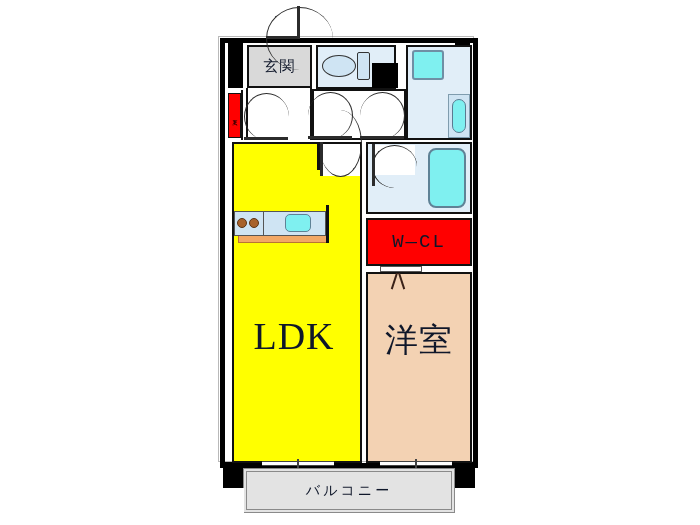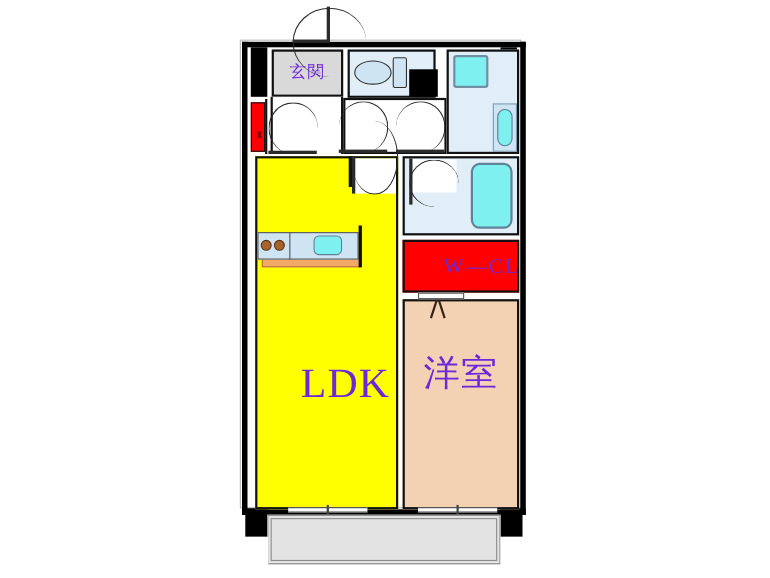--- a/index.html
+++ b/index.html
@@ -21,26 +21,26 @@
   .f-white {background:#ffffff;}
   .f-blue  {background:#e1eef8;}
   .f-cyan  {background:#7ff0f0;}
   .f-ltblue{background:#cfe4f3;}
   .f-black {background:#000000;}
   .f-orange{background:#f2a866;}
   .f-lgrey {background:#e3e3e3;}
 
   
   .lbl{position:absolute;display:flex;align-items:center;justify-content:center;
-       color:#6d28d9;white-space:nowrap;line-height:1;}
+       color:#0f172a;white-space:nowrap;line-height:1;}
   .lbl-ldk{font-family:"Liberation Serif","DejaVu Serif",serif;font-size:38px;letter-spacing:1px;}
   .lbl-ldk2{font-family:"Liberation Serif","DejaVu Serif",serif;font-size:35px;letter-spacing:0px;}
   .lbl-room{font-family:"Liberation Serif","DejaVu Serif",serif;font-size:33px;letter-spacing:1px;}
   .lbl-room2{font-family:"Liberation Serif","DejaVu Serif",serif;font-size:31px;}
-  .lbl-wcl{font-family:Liberation Serif, serif;font-size:19px;letter-spacing:2px;font-weight:400;padding-left:19px;}
+  .lbl-wcl{font-family:Liberation Mono, monospace;font-size:19px;letter-spacing:2px;font-weight:400;}
   .lbl-gen{font-family:"Liberation Serif","DejaVu Serif",serif;font-size:15px;letter-spacing:1px;}
   .lbl-bal{font-family:"Liberation Serif","DejaVu Serif",serif;font-size:14px;letter-spacing:3px;}
   .lbl-tiny{font-family:"Liberation Sans","DejaVu Sans",sans-serif;font-size:5px;
             writing-mode:vertical-rl;color:#000;letter-spacing:0px;}
 
   
   .arc{position:absolute;border:1.6px solid #2b2b2b;border-radius:50%;background:transparent;}
   .arc-tl{border-right:none;border-bottom:none;}
   .arc-tr{border-left:none;border-bottom:none;}
   .arc-br{border-left:none;border-top:none;}
@@ -138,26 +138,27 @@
   <div class="abs f-ltblue" style="left:234px;top:211px;width:92px;height:25px;border:1px solid #555;"></div>
 
   <div class="abs oval" style="left:237px;top:218px;width:10px;height:10px;background:#a8622b;border:1px solid #5c3415;"></div>
   <div class="abs oval" style="left:249px;top:218px;width:10px;height:10px;background:#a8622b;border:1px solid #5c3415;"></div>
   <div class="abs" style="left:263px;top:211px;width:1px;height:25px;background:#555;"></div>
 
   <div class="abs f-cyan" style="left:285px;top:214px;width:26px;height:18px;border:1px solid #5f8296;border-radius:5px;"></div>
 
   <div class="abs" style="left:326px;top:205px;width:3px;height:38px;background:#111;"></div>
 
-  <div class="lbl lbl-ldk" style="left:232px;top:327px;width:124px;height:44px;padding-left:20px;">LDK</div>
+  <div class="lbl lbl-ldk" style="left:232px;top:314px;width:124px;height:44px;">LDK</div>
 
   <div class="abs" style="left:262px;top:461px;width:72px;height:5px;background:#ffffff;border-top:1px solid #444;border-bottom:1px solid #444;"></div>
   <div class="abs" style="left:297px;top:459px;width:2px;height:9px;background:#444;"></div>
   <div class="abs" style="left:380px;top:461px;width:72px;height:5px;background:#ffffff;border-top:1px solid #444;border-bottom:1px solid #444;"></div>
   <div class="abs" style="left:415px;top:459px;width:2px;height:9px;background:#444;"></div>
 
   <div class="abs f-lgrey" style="left:243px;top:468px;width:212px;height:45px;border:1px solid #8a8a8a;"></div>
   <div class="abs" style="left:246px;top:471px;width:206px;height:39px;border:1px solid #8a8a8a;background:transparent;"></div>
+  <div class="lbl lbl-bal" style="left:243px;top:468px;width:212px;height:45px;">バルコニー</div>
 
   <div class="abs f-white" style="left:220px;top:488px;width:24px;height:25px;"></div>
   <div class="abs f-white" style="left:455px;top:488px;width:24px;height:25px;"></div>
 
 </div>
 
 </body></html>

